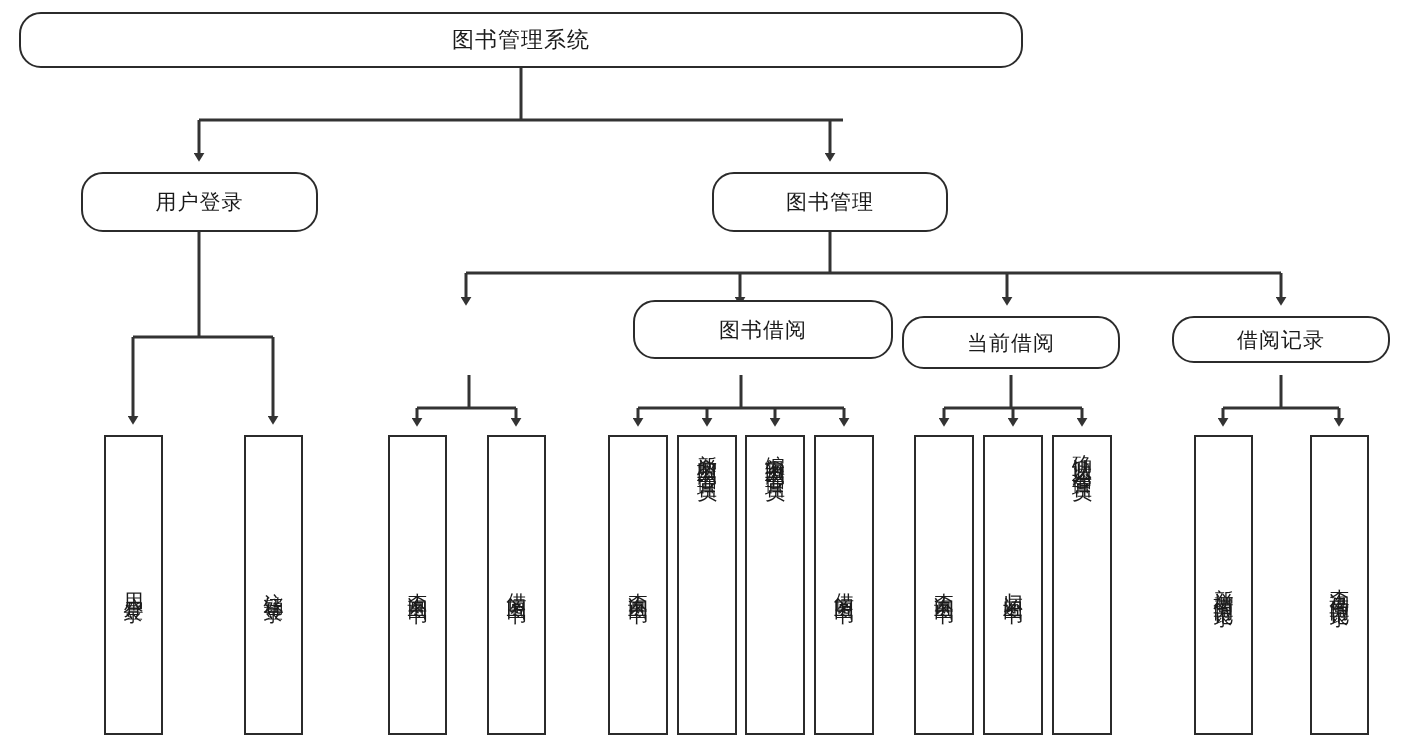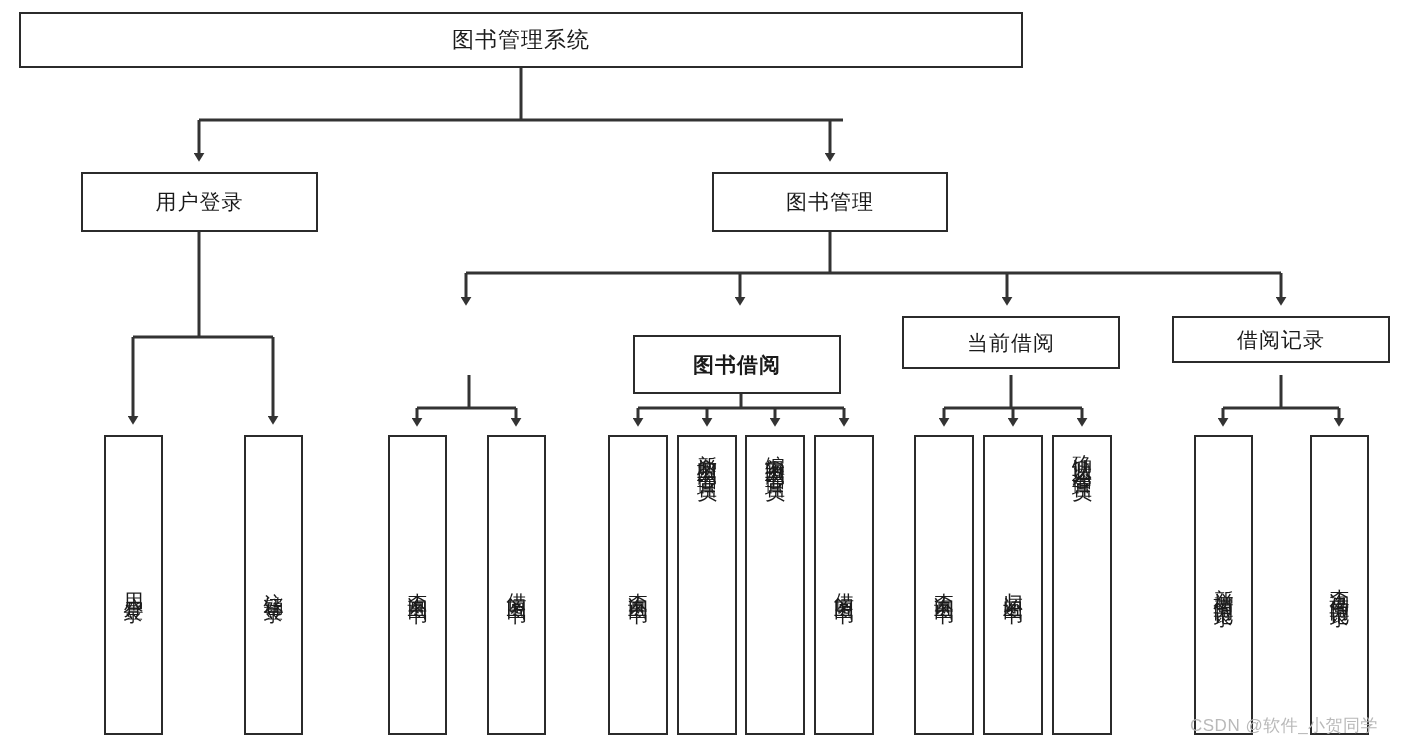--- a/index.html
+++ b/index.html
@@ -33,20 +33,21 @@
     border: 2px solid #2b2b2b;
     display: flex;
     align-items: center;
     justify-content: center;
     color: #1a1a1a;
   }
   .node.horizontal {
     font-size: 21px;
     letter-spacing: 1px;
     line-height: 1.1;
+    border-radius: 22px;
   }
   .node.root {
     font-size: 22px;
   }
   .node.leaf {
     font-size: 20px;
     align-items: flex-start;
     padding-top: 2px;
   }
   .leaf .vtext {
@@ -130,21 +131,21 @@
     <span>图书管理系统</span>
   </div>
 
   <div class="node horizontal" style="left:81px; top:172px; width:237px; height:60px;">
     <span>用户登录</span>
   </div>
   <div class="node horizontal" style="left:712px; top:172px; width:236px; height:60px;">
     <span>图书管理</span>
   </div>
 
-  <div class="node horizontal" style="left:633px; top:335px; width:208px; height:59px;font-weight:bold;">
+  <div class="node horizontal" style="left:633px; top:300px; width:260px; height:59px;">
     <span>图书借阅</span>
   </div>
   <div class="node horizontal" style="left:902px; top:316px; width:218px; height:53px;">
     <span>当前借阅</span>
   </div>
   <div class="node horizontal" style="left:1172px; top:316px; width:218px; height:47px;">
     <span>借阅记录</span>
   </div>
 
   <div class="node leaf centered" style="left:104px; top:435px; width:59px; height:300px;">
@@ -184,15 +185,14 @@
     <span class="vtext">确认归还（管理员）</span>
   </div>
 
   <div class="node leaf centered" style="left:1194px; top:435px; width:59px; height:300px;">
     <span class="vtext">新增借阅记录</span>
   </div>
   <div class="node leaf centered" style="left:1310px; top:435px; width:59px; height:300px;">
     <span class="vtext">查询借阅记录</span>
   </div>
 
-  <div class="watermark">CSDN @软件_小贺同学</div>
 
 </div>
 
 </body></html>

